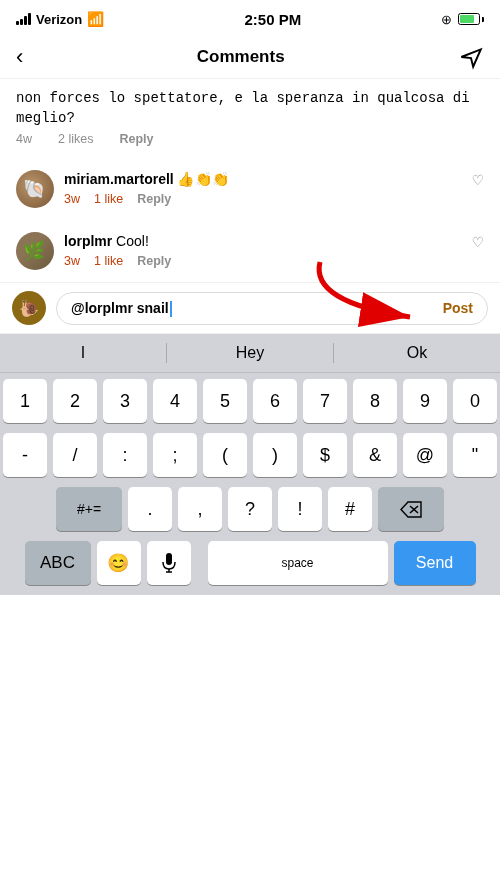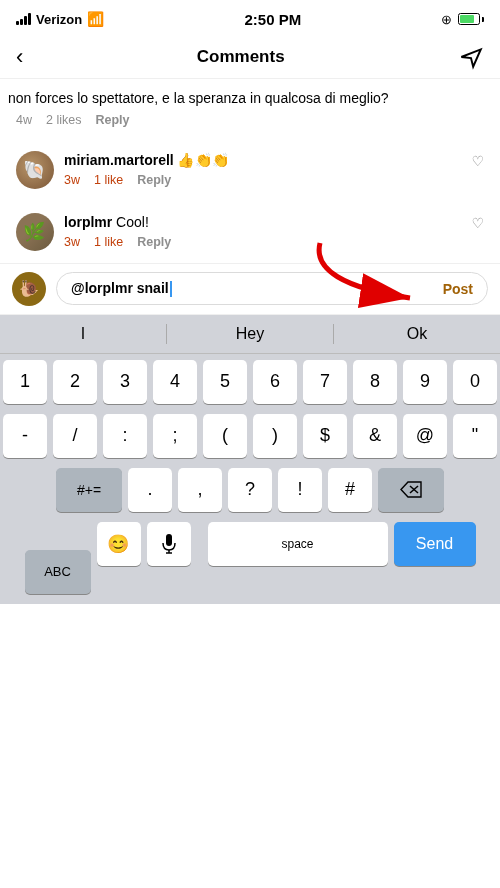--- a/index.html
+++ b/index.html
@@ -150,29 +150,30 @@
       position: absolute;
       right: 16px;
       top: 14px;
       color: #8e8e8e;
       font-size: 14px;
       cursor: pointer;
     }
 
     
     .truncated-comment {
-      padding: 10px 8px 0;
+      padding: 10px 16px 0;
       font-size: 14px;
       color: #000;
       line-height: 1.4;
       border-top: none;
+      font-family: Liberation Mono, monospace;
     }
     .truncated-meta {
       display: flex;
-      gap: 14px;
+      gap: 26px;
       padding: 4px 16px 12px;
     }
     .truncated-meta span {
       font-size: 12.5px;
       color: #8e8e8e;
     }
 
     
     .comment-input-row {
       display: flex;
@@ -311,21 +312,21 @@
       justify-content: center;
     }
 
     
     .key-row-bottom {
       display: flex;
       justify-content: center;
       gap: 6px;
       margin-bottom: 6px;
     }
-    .key-abc { font-size: 13px; margin-top: 28px; }
+    .key-abc { font-size: 17px; }
     .key-emoji { font-size: 18px; }
     .key-mic { font-size: 16px; }
 
     .mention-text { color: #000; font-weight: 600; }
 
     @media screen { body { position: relative; } }
   </style>
 </head>
 <body>
 

